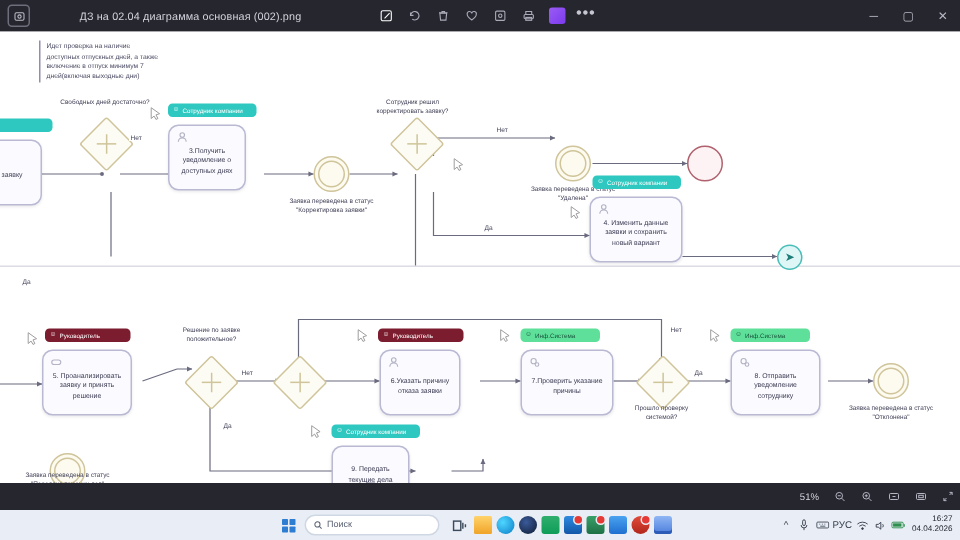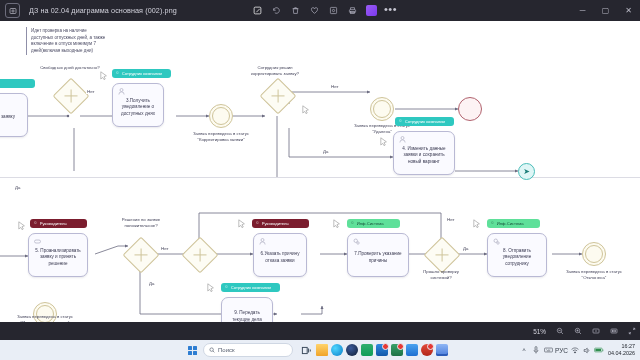--- a/index.html
+++ b/index.html
@@ -7,21 +7,21 @@
     width:640px;height:360px;overflow:hidden;
     font-family:"Liberation Sans","DejaVu Sans",sans-serif;
     background:#1f1f27;
     -webkit-font-smoothing:antialiased;
   }
   .app{position:relative;width:640px;height:360px;background:#20202a;}
 
   
   .titlebar{
     position:absolute;left:0;top:0;width:640px;height:21px;
-    background:#26262f;display:flex;align-items:center;
+    background:#26262f;display:flex;align-items:center;gap:24px;
   }
   .tb-appicon{
     width:13px;height:13px;margin-left:5px;border-radius:3px;
     border:1px solid #6d6d7c;display:flex;align-items:center;justify-content:center;
     color:#bdbdc9;font-size:8px;line-height:1;flex:none;
   }
   .tb-title{
     margin-left:9px;color:#d2d2dc;font-size:7.2px;letter-spacing:.1px;
     white-space:nowrap;overflow:hidden;
   }

